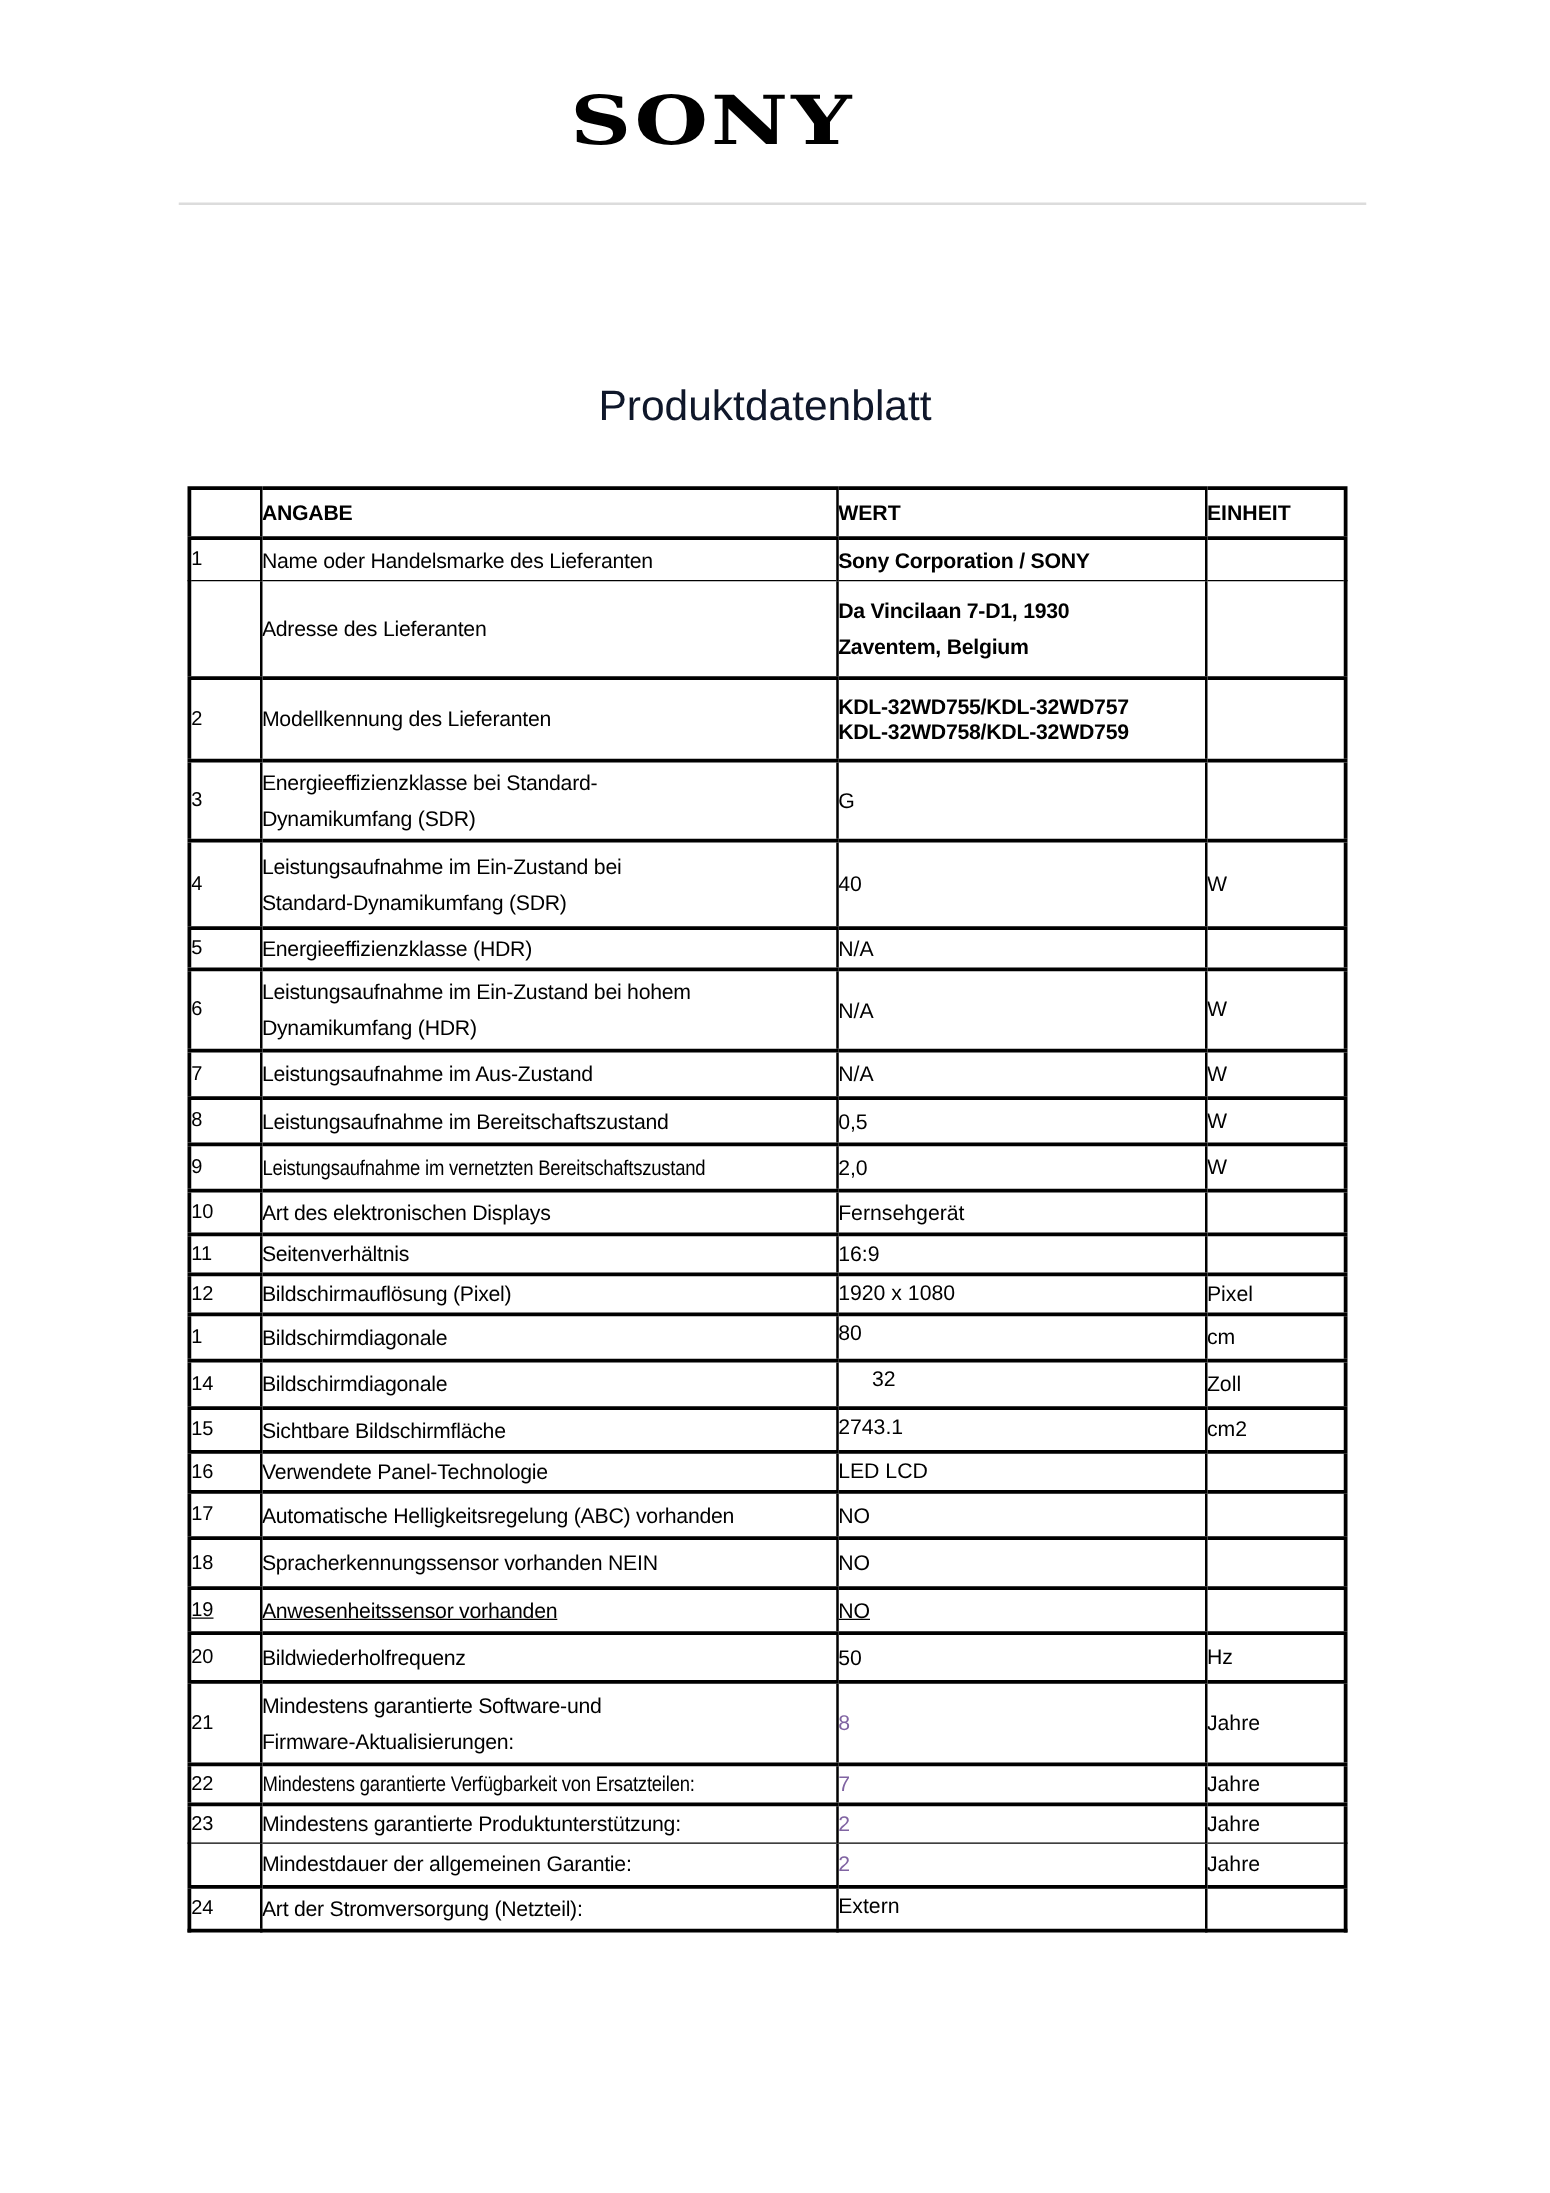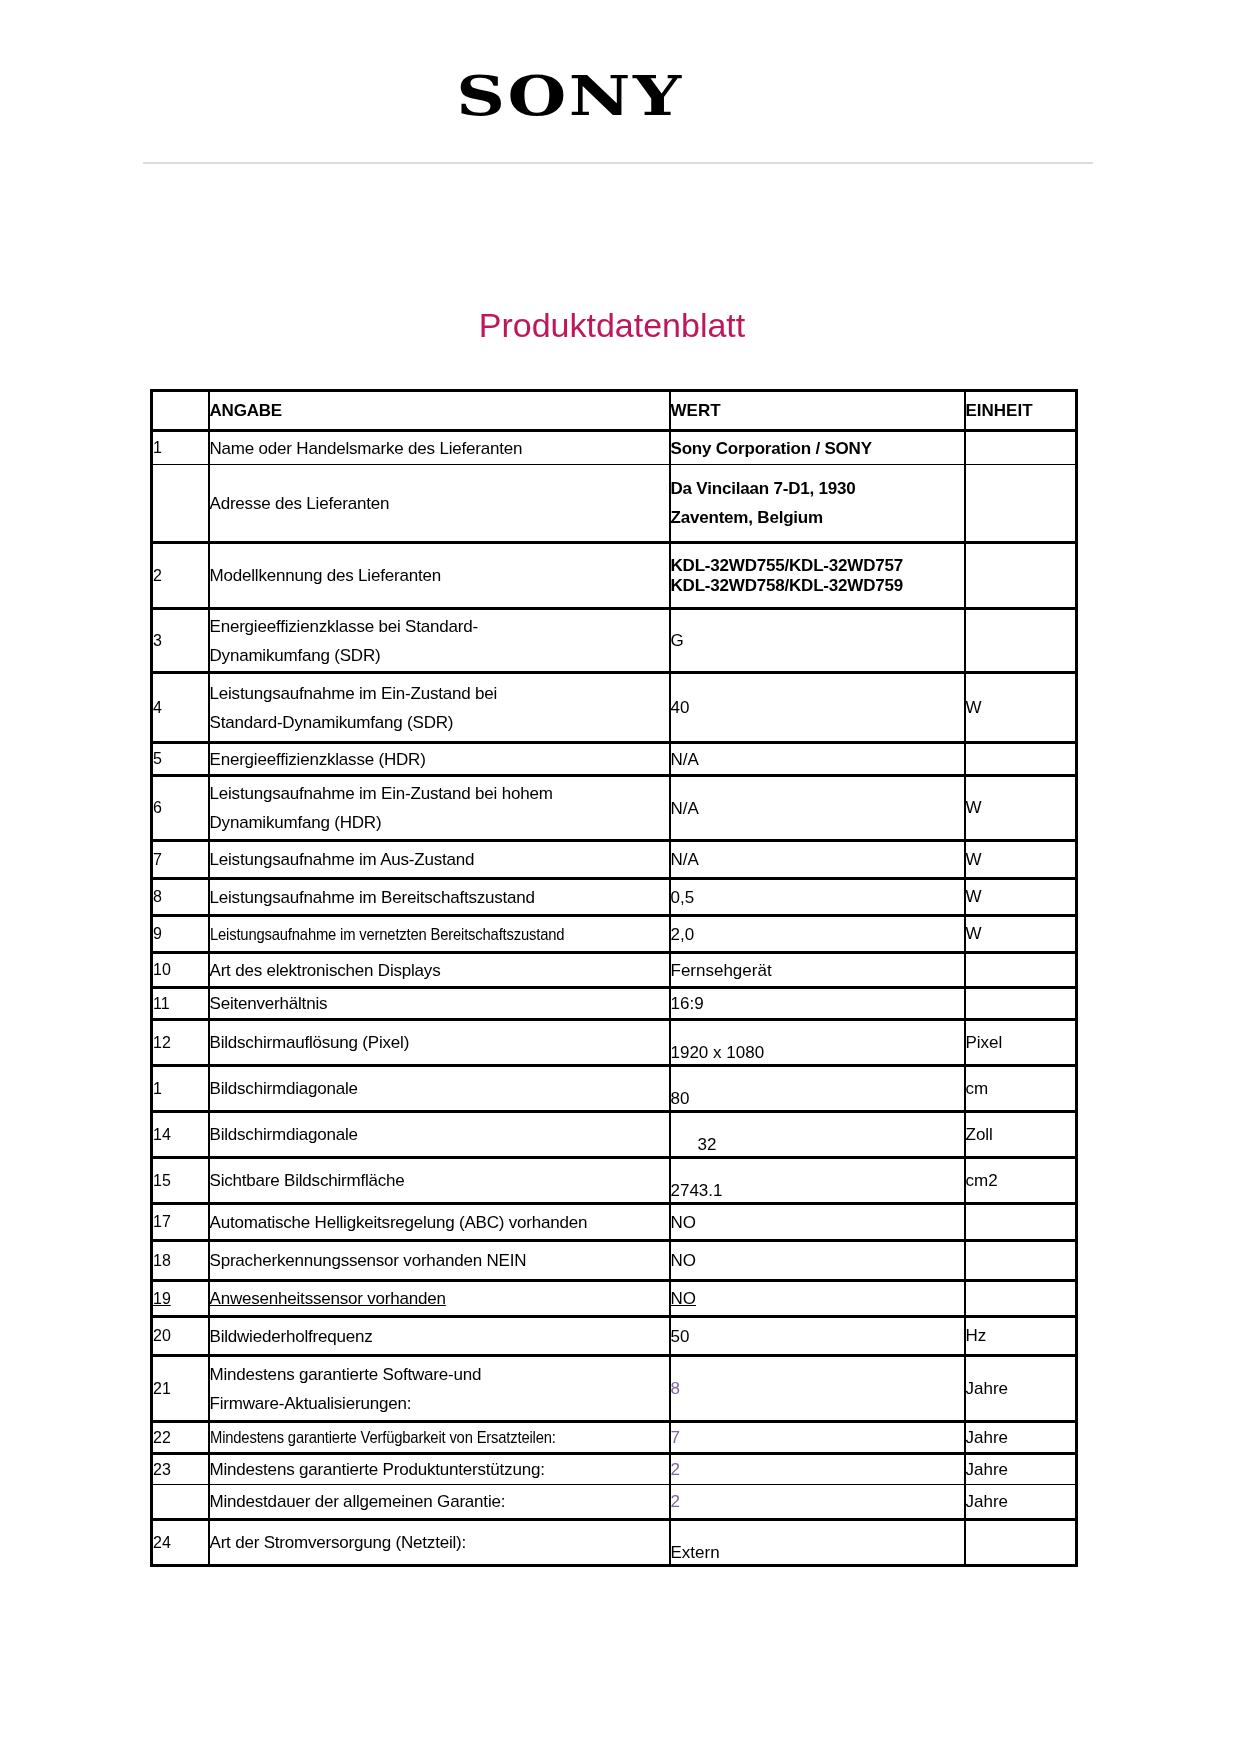--- a/index.html
+++ b/index.html
@@ -25,21 +25,21 @@
   }
 
   .header-divider {
     position: absolute; top: 162px; left: 143px;
     width: 950px; height: 2px; background: #dcdcdc;
   }
 
   .page-title {
     position: absolute; top: 306px; left: 0; width: 1224px;
     margin: 0; text-align: center;
-    font-size: 34px; font-weight: 400; color: #be185d;
+    font-size: 34px; font-weight: 400; color: #0f172a;
   }
 
   table.spec-table {
     position: absolute; left: 150px; top: 389px;
     width: 925px;
     border-collapse: collapse;
     table-layout: fixed;
     font-size: 17px;
     border: 3px solid #000;
   }
@@ -66,21 +66,21 @@
 
   .c-label.condensed .line {
     white-space: nowrap;
     transform: scaleX(0.87);
     transform-origin: 0 50%;
   }
   .c-value.bold { font-weight: 700; letter-spacing: -0.2px; }
   .c-value.tight .line { line-height: 19.5px; }
   .c-value.purple { color: var(--accent-purple, #8064A2); }
   .c-value.raised { vertical-align: top; }
-  .c-value.raised .line { line-height: 22px; padding-top: 21px; }
+  .c-value.raised .line { line-height: 22px; padding-top: 3px; }
   .c-value.indent { padding-left: 27px; }
 </style>
 </head>
 <body>
 
 <div class="page">
 
   <div class="logo-wrap">
     <span class="logo-text">SONY</span>
   </div>
@@ -263,20 +263,30 @@
         <tr style="height: 35px;">
           <td class="c-num"><span>15</span></td>
           <td class="c-label">
             <div class="line">Sichtbare Bildschirmfläche</div>
           </td>
           <td class="c-value raised">
             <div class="line">2743.1</div>
           </td>
           <td class="c-unit"><span>cm2</span></td>
         </tr>
+        <tr style="height: 32px;">
+          <td class="c-num"><span>16</span></td>
+          <td class="c-label">
+            <div class="line">Verwendete Panel-Technologie</div>
+          </td>
+          <td class="c-value raised">
+            <div class="line">LED LCD</div>
+          </td>
+          <td class="c-unit"><span></span></td>
+        </tr>
         <tr style="height: 37px;">
           <td class="c-num"><span>17</span></td>
           <td class="c-label">
             <div class="line">Automatische Helligkeitsregelung (ABC) vorhanden</div>
           </td>
           <td class="c-value">
             <div class="line">NO</div>
           </td>
           <td class="c-unit"><span></span></td>
         </tr>

